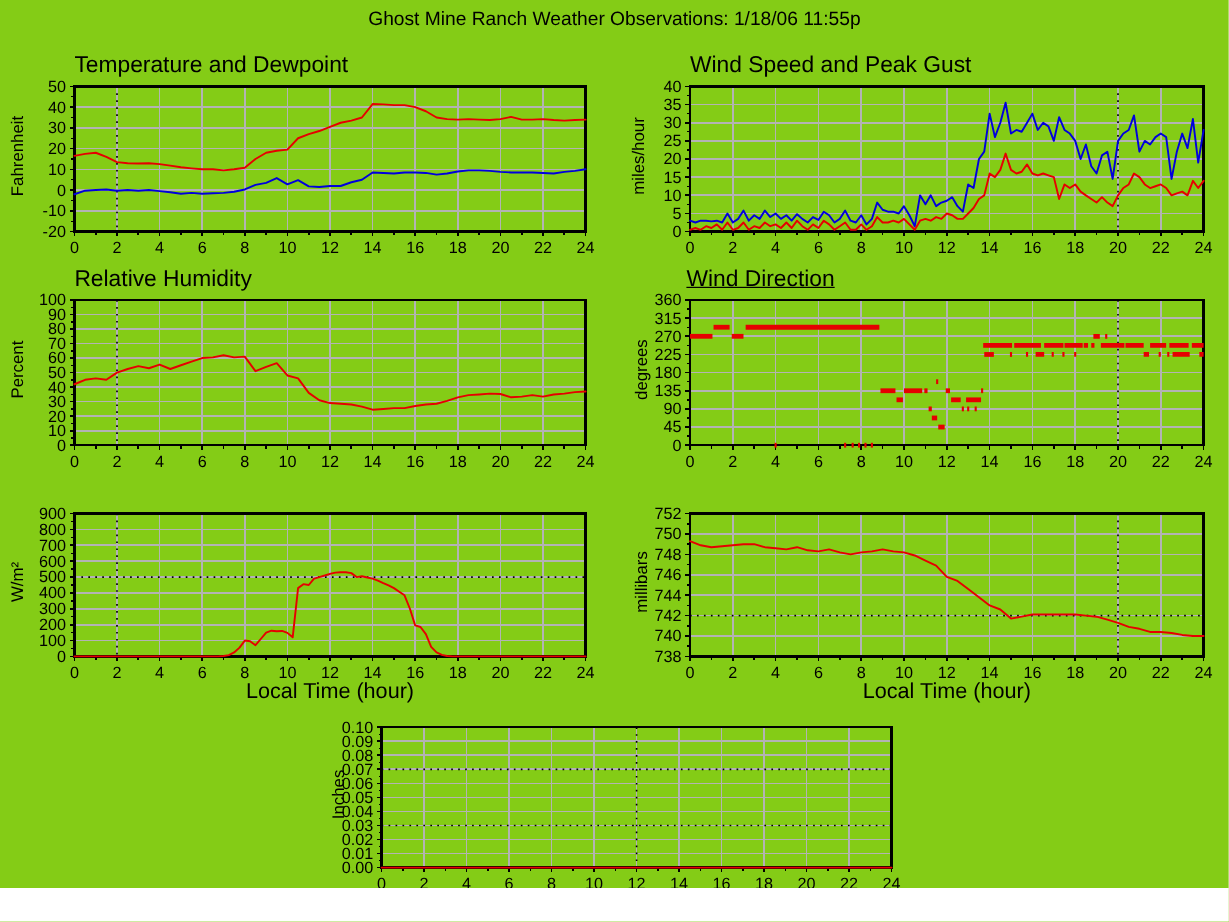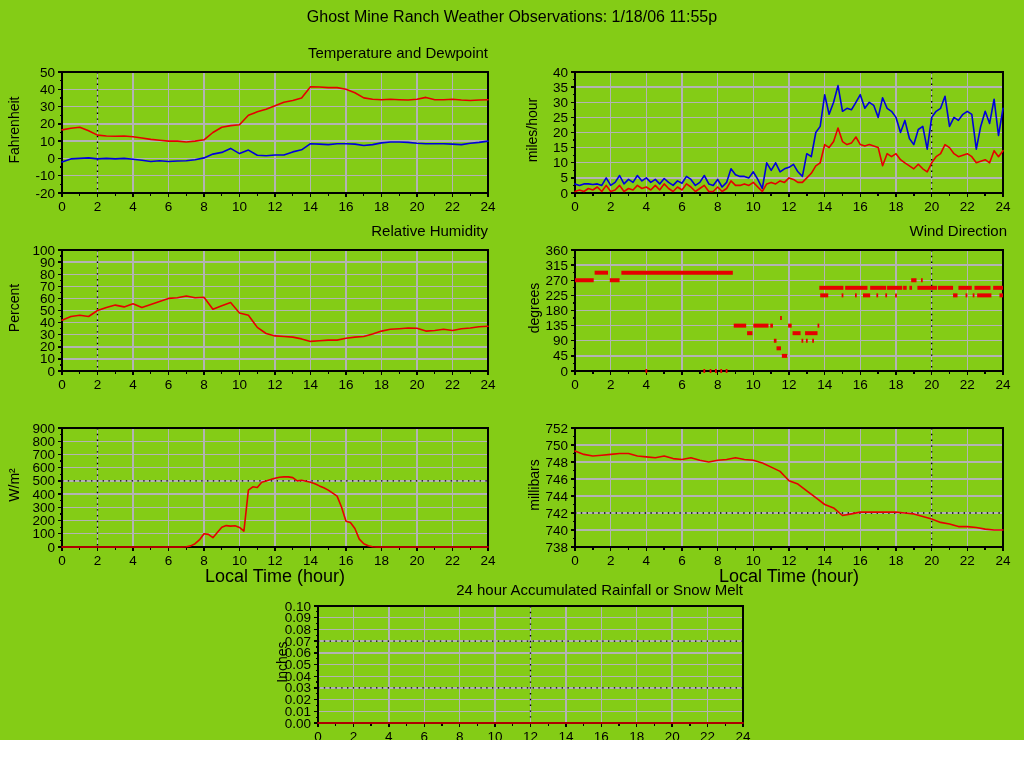--- a/index.html
+++ b/index.html
@@ -1,37 +1,37 @@
 <!DOCTYPE html>
 <html><head>
 <meta charset="utf-8">
 <style>
   html,body{margin:0;padding:0;background:#ffffff;}
   #page{position:relative;width:1024px;height:740px;background:#84cc16;overflow:hidden;
         font-family:"Liberation Sans","DejaVu Sans",sans-serif;color:#000;}
   #main-title{position:absolute;left:0;top:8px;width:1024px;text-align:center;
               font-size:16px;}
   .chart{position:absolute;}
-  .chart-title{position:absolute;text-align:right;font-size:15px;white-space:nowrap;}
+  .chart-title{position:absolute;text-align:left;font-size:19px;white-space:nowrap;}
   .ylabel{position:absolute;width:120px;text-align:center;font-size:14px;
           transform:rotate(-90deg);white-space:nowrap;}
   .xlabel{position:absolute;text-align:center;font-size:18px;}
   svg.plot{position:absolute;overflow:visible;}
   
   #c-temp {left:0px;  top:44px; width:512px;height:178px;}
   #c-wind {left:531px;top:44px; width:494px;height:178px;}
   #c-rh   {left:0px;  top:222px;width:512px;height:178px;}
   #c-wdir {left:531px;top:222px;width:494px;height:178px;}
   #c-solar{left:0px;  top:400px;width:512px;height:186px;}
   #c-press{left:531px;top:400px;width:494px;height:186px;}
   #c-rain {left:274px;top:581px;width:494px;height:187px;}
   #c-temp  .chart-title{left:62px;top:0;width:426px;}
   #c-wind  .chart-title{left:44px;top:0;width:428px;}
   #c-rh    .chart-title{left:62px;top:0;width:426px;}
-  #c-wdir  .chart-title{left:48px;top:0;width:428px;}
+  #c-wdir  .chart-title{left:41px;top:0;width:428px;text-decoration:underline;}
   #c-solar .chart-title{left:62px;top:0;width:426px;}
   #c-press .chart-title{left:44px;top:0;width:428px;}
   #c-rain  .chart-title{left:44px;top:0;width:425px;}
   #c-temp  svg{left:18px;top:18px;width:494px;height:158px;}
   #c-wind  svg{left:0px; top:18px;width:494px;height:158px;}
   #c-rh    svg{left:18px;top:18px;width:494px;height:158px;}
   #c-wdir  svg{left:0px; top:18px;width:494px;height:158px;}
   #c-solar svg{left:18px;top:18px;width:494px;height:156px;}
   #c-press svg{left:0px; top:18px;width:494px;height:156px;}
   #c-rain  svg{left:0px; top:15px;width:490px;height:155px;}
@@ -139,20 +139,21 @@
         <line x1="41.5" y1="18.64285714285714" x2="44" y2="18.64285714285714" stroke="#000000" stroke-width="1.2" shape-rendering="crispEdges"></line>
         <text x="37" y="31.785714285714292" text-anchor="end" font-size="13.5" fill="#000000">40</text>
         <line x1="40" y1="10" x2="44" y2="10" stroke="#000000" stroke-width="1.4" shape-rendering="crispEdges"></line>
         <text x="37" y="14.5" text-anchor="end" font-size="13.5" fill="#000000">50</text>
         <polyline points="44.0,67.9 52.9,66.2 61.8,65.3 70.6,68.8 79.5,73.1 88.4,74.0 97.3,74.3 106.1,74.0 115.0,74.8 123.9,76.0 132.8,77.4 141.6,78.3 150.5,79.1 159.4,79.1 168.3,80.0 177.1,79.1 186.0,77.8 194.9,70.5 203.8,65.3 212.6,63.6 221.5,62.7 230.4,53.2 239.3,49.8 248.1,47.2 257.0,43.7 265.9,40.3 274.8,38.5 283.6,35.9 292.5,24.7 301.4,25.0 310.3,25.6 319.1,25.6 328.0,27.3 336.9,30.7 345.8,35.9 354.6,37.3 363.5,37.7 372.4,37.3 381.3,37.7 390.1,38.0 399.0,37.3 407.9,35.4 416.8,37.7 425.6,37.7 434.5,37.3 443.4,38.0 452.3,38.5 461.1,38.0 470.0,37.7" fill="none" stroke="#e60000" stroke-width="1.6" stroke-linejoin="round" stroke-linecap="round"></polyline>
         <polyline points="44.0,99.9 52.9,96.9 61.8,96.4 70.6,95.9 79.5,96.9 88.4,96.4 97.3,96.9 106.1,96.4 115.0,97.3 123.9,98.2 132.8,99.5 141.6,98.7 150.5,99.5 159.4,99.0 168.3,98.7 177.1,97.8 186.0,95.9 194.9,92.1 203.8,90.4 212.6,86.4 221.5,91.6 230.4,88.1 239.3,93.3 248.1,93.8 257.0,93.0 265.9,93.0 274.8,89.9 283.6,87.8 292.5,81.7 301.4,82.1 310.3,82.6 319.1,81.7 328.0,81.7 336.9,82.1 345.8,83.5 354.6,82.6 363.5,80.9 372.4,80.0 381.3,80.0 390.1,80.4 399.0,81.2 407.9,81.7 416.8,81.7 425.6,81.7 434.5,82.1 443.4,82.6 452.3,81.2 461.1,80.4 470.0,79.1" fill="none" stroke="#0000dd" stroke-width="1.6" stroke-linejoin="round" stroke-linecap="round"></polyline>
       </svg>
   </div>
 
   <div class="chart" id="c-wind">
+    <div class="chart-title">Wind Speed and Peak Gust</div>
     <div class="ylabel">miles/hour</div>
     <svg class="plot">
         <line x1="44" y1="10" x2="44" y2="131" stroke="#b3b3b3" stroke-width="1.4" shape-rendering="crispEdges"></line>
         <line x1="79.66666666666666" y1="10" x2="79.66666666666666" y2="131" stroke="#b3b3b3" stroke-width="1.4" shape-rendering="crispEdges"></line>
         <line x1="115.33333333333333" y1="10" x2="115.33333333333333" y2="131" stroke="#b3b3b3" stroke-width="1.4" shape-rendering="crispEdges"></line>
         <line x1="151" y1="10" x2="151" y2="131" stroke="#b3b3b3" stroke-width="1.4" shape-rendering="crispEdges"></line>
         <line x1="186.66666666666666" y1="10" x2="186.66666666666666" y2="131" stroke="#b3b3b3" stroke-width="1.4" shape-rendering="crispEdges"></line>
         <line x1="222.33333333333334" y1="10" x2="222.33333333333334" y2="131" stroke="#b3b3b3" stroke-width="1.4" shape-rendering="crispEdges"></line>
         <line x1="258" y1="10" x2="258" y2="131" stroke="#b3b3b3" stroke-width="1.4" shape-rendering="crispEdges"></line>
         <line x1="293.6666666666667" y1="10" x2="293.6666666666667" y2="131" stroke="#b3b3b3" stroke-width="1.4" shape-rendering="crispEdges"></line>
@@ -678,21 +679,20 @@
         <line x1="41.5" y1="18.5" x2="44" y2="18.5" stroke="#000000" stroke-width="1.2" shape-rendering="crispEdges"></line>
         <text x="37" y="31.5" text-anchor="end" font-size="13.5" fill="#000000">750</text>
         <line x1="40" y1="10" x2="44" y2="10" stroke="#000000" stroke-width="1.4" shape-rendering="crispEdges"></line>
         <text x="37" y="14.5" text-anchor="end" font-size="13.5" fill="#000000">752</text>
         <polyline points="44.0,33.0 52.9,36.4 61.8,38.0 70.8,37.2 79.7,36.4 88.6,35.5 97.5,35.5 106.4,38.0 115.3,38.9 124.3,39.8 133.2,38.0 142.1,40.6 151.0,41.5 159.9,39.8 168.8,42.3 177.8,44.0 186.7,42.3 195.6,41.5 204.5,39.8 213.4,41.5 222.3,42.3 231.3,44.9 240.2,49.1 249.1,53.4 258.0,62.7 266.9,66.1 275.8,72.9 284.8,79.7 293.7,86.5 302.6,89.9 311.5,97.5 320.4,95.9 329.3,94.1 338.3,94.1 347.2,94.1 356.1,94.1 365.0,94.1 373.9,95.0 382.8,95.9 391.8,98.4 400.7,101.0 409.6,104.4 418.5,106.0 427.4,108.6 436.3,108.6 445.3,109.5 454.2,111.1 463.1,112.0 472.0,112.0" fill="none" stroke="#e60000" stroke-width="1.6" stroke-linejoin="round" stroke-linecap="round"></polyline>
       </svg>
     <div class="xlabel">Local Time (hour)</div>
   </div>
 
   <div class="chart" id="c-rain">
-    <div class="chart-title">24 hour Accumulated Rainfall or Snow Melt</div>
     <div class="ylabel">Inches</div>
     <svg class="plot">
         <line x1="44" y1="10" x2="44" y2="127" stroke="#b3b3b3" stroke-width="1.4" shape-rendering="crispEdges"></line>
         <line x1="79.41666666666666" y1="10" x2="79.41666666666666" y2="127" stroke="#b3b3b3" stroke-width="1.4" shape-rendering="crispEdges"></line>
         <line x1="114.83333333333333" y1="10" x2="114.83333333333333" y2="127" stroke="#b3b3b3" stroke-width="1.4" shape-rendering="crispEdges"></line>
         <line x1="150.25" y1="10" x2="150.25" y2="127" stroke="#b3b3b3" stroke-width="1.4" shape-rendering="crispEdges"></line>
         <line x1="185.66666666666666" y1="10" x2="185.66666666666666" y2="127" stroke="#b3b3b3" stroke-width="1.4" shape-rendering="crispEdges"></line>
         <line x1="221.08333333333334" y1="10" x2="221.08333333333334" y2="127" stroke="#b3b3b3" stroke-width="1.4" shape-rendering="crispEdges"></line>
         <line x1="256.5" y1="10" x2="256.5" y2="127" stroke="#b3b3b3" stroke-width="1.4" shape-rendering="crispEdges"></line>
         <line x1="291.9166666666667" y1="10" x2="291.9166666666667" y2="127" stroke="#b3b3b3" stroke-width="1.4" shape-rendering="crispEdges"></line>

